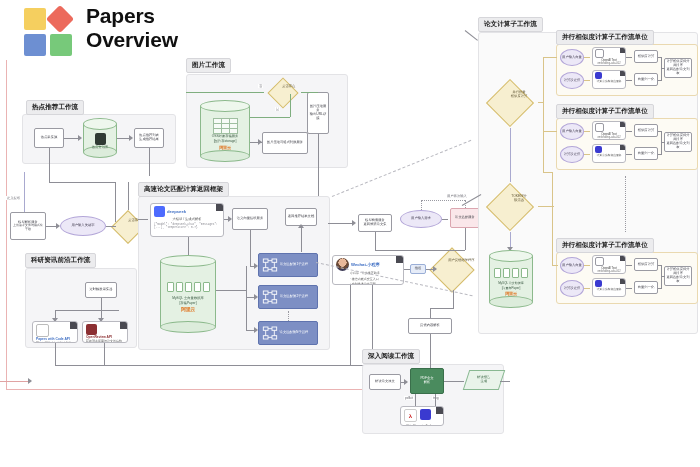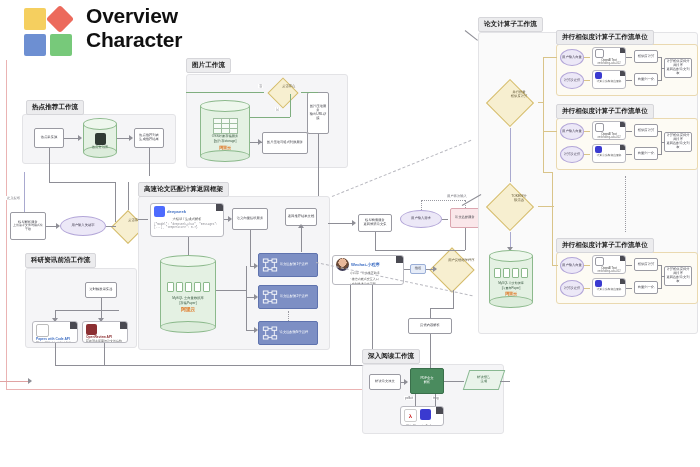--- a/index.html
+++ b/index.html
@@ -120,22 +120,22 @@
 <body>
 
 <div id="canvas">
 
   <div class="logo-grid">
     <div class="sw a"></div>
     <div class="sw b"></div>
     <div class="sw c"></div>
     <div class="sw d"></div>
   </div>
-  <div class="title-l1">Overview</div>
-  <div class="title-l2">Character</div>
+  <div class="title-l1">Papers</div>
+  <div class="title-l2">Overview</div>
 
   <div class="redline" style="left:6px;top:60px;width:1px;height:330px;"></div>
   <div class="redline" style="left:6px;top:389px;width:358px;height:1px;"></div>
   <div class="redline" style="left:186px;top:84px;width:160px;height:1px;"></div>
 
   <div class="grp" style="left:186px;top:74px;width:160px;height:92px;"></div>
   <div class="glabel t8" style="left:186px;top:58px;">图片工作流</div>
 
   <div class="cyl" style="left:200px;top:100px;width:50px;height:62px;">
     <div class="body"></div>

